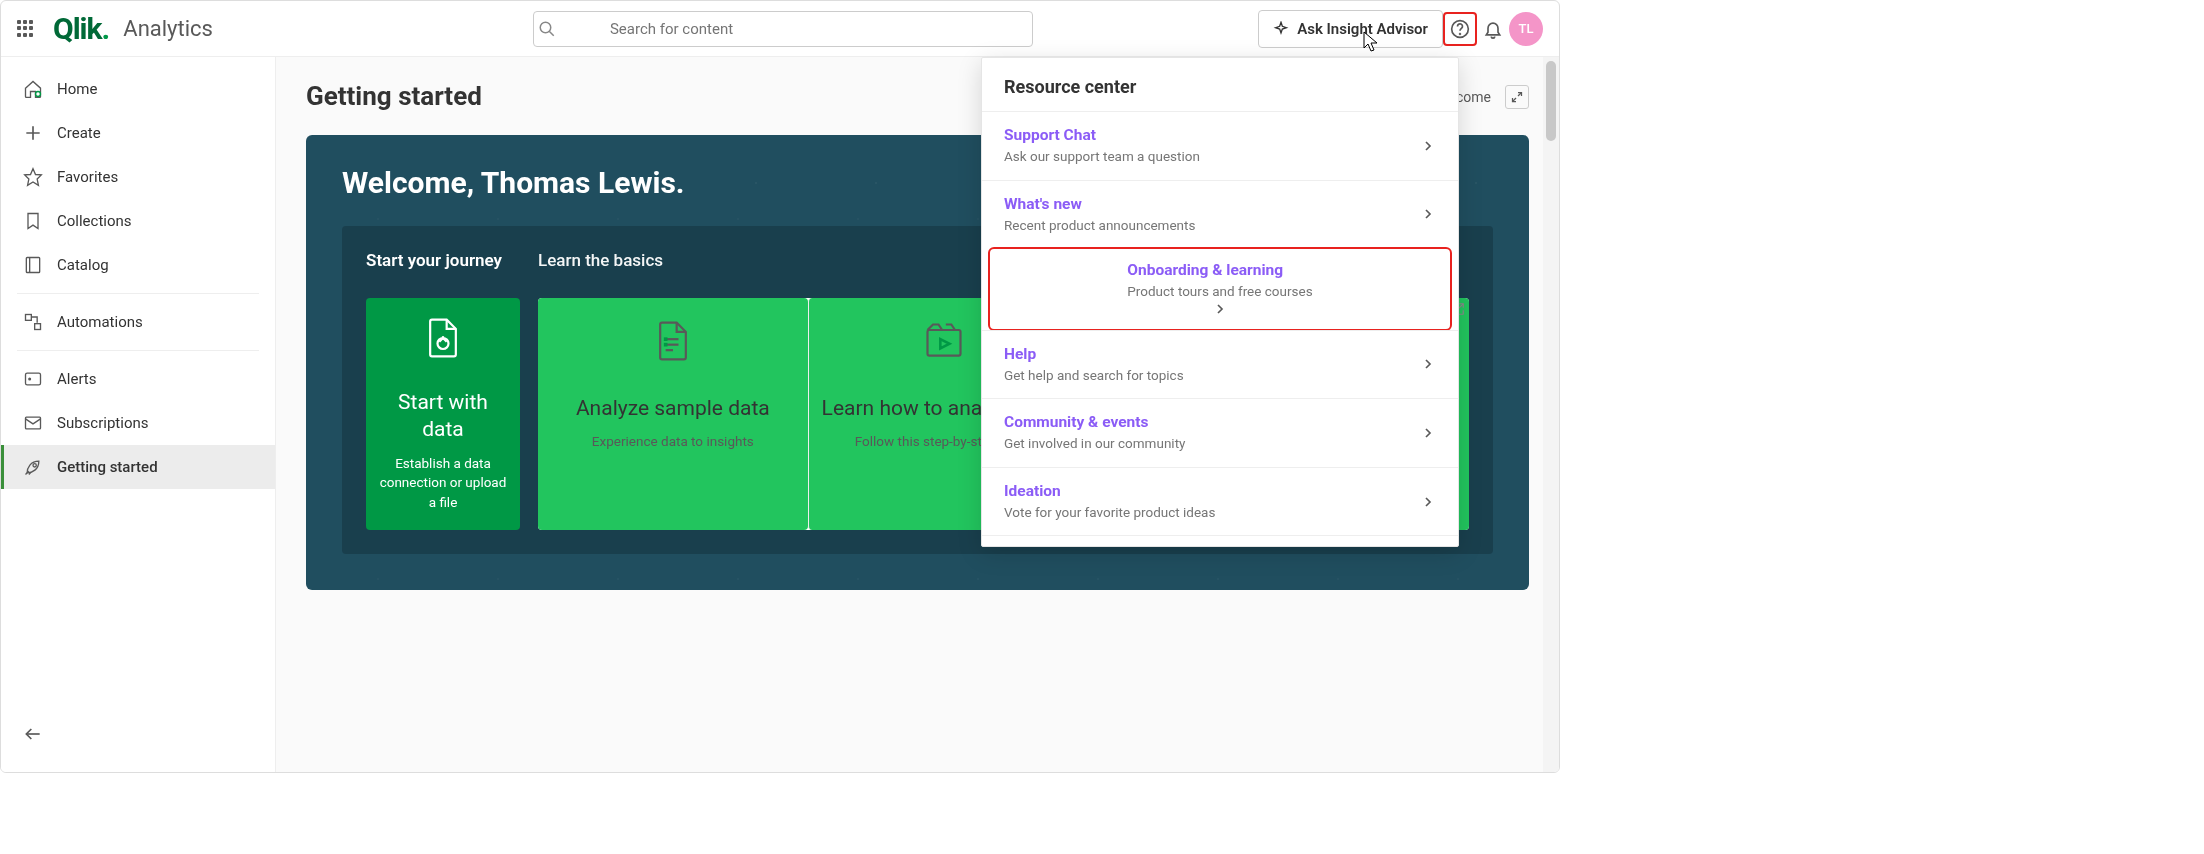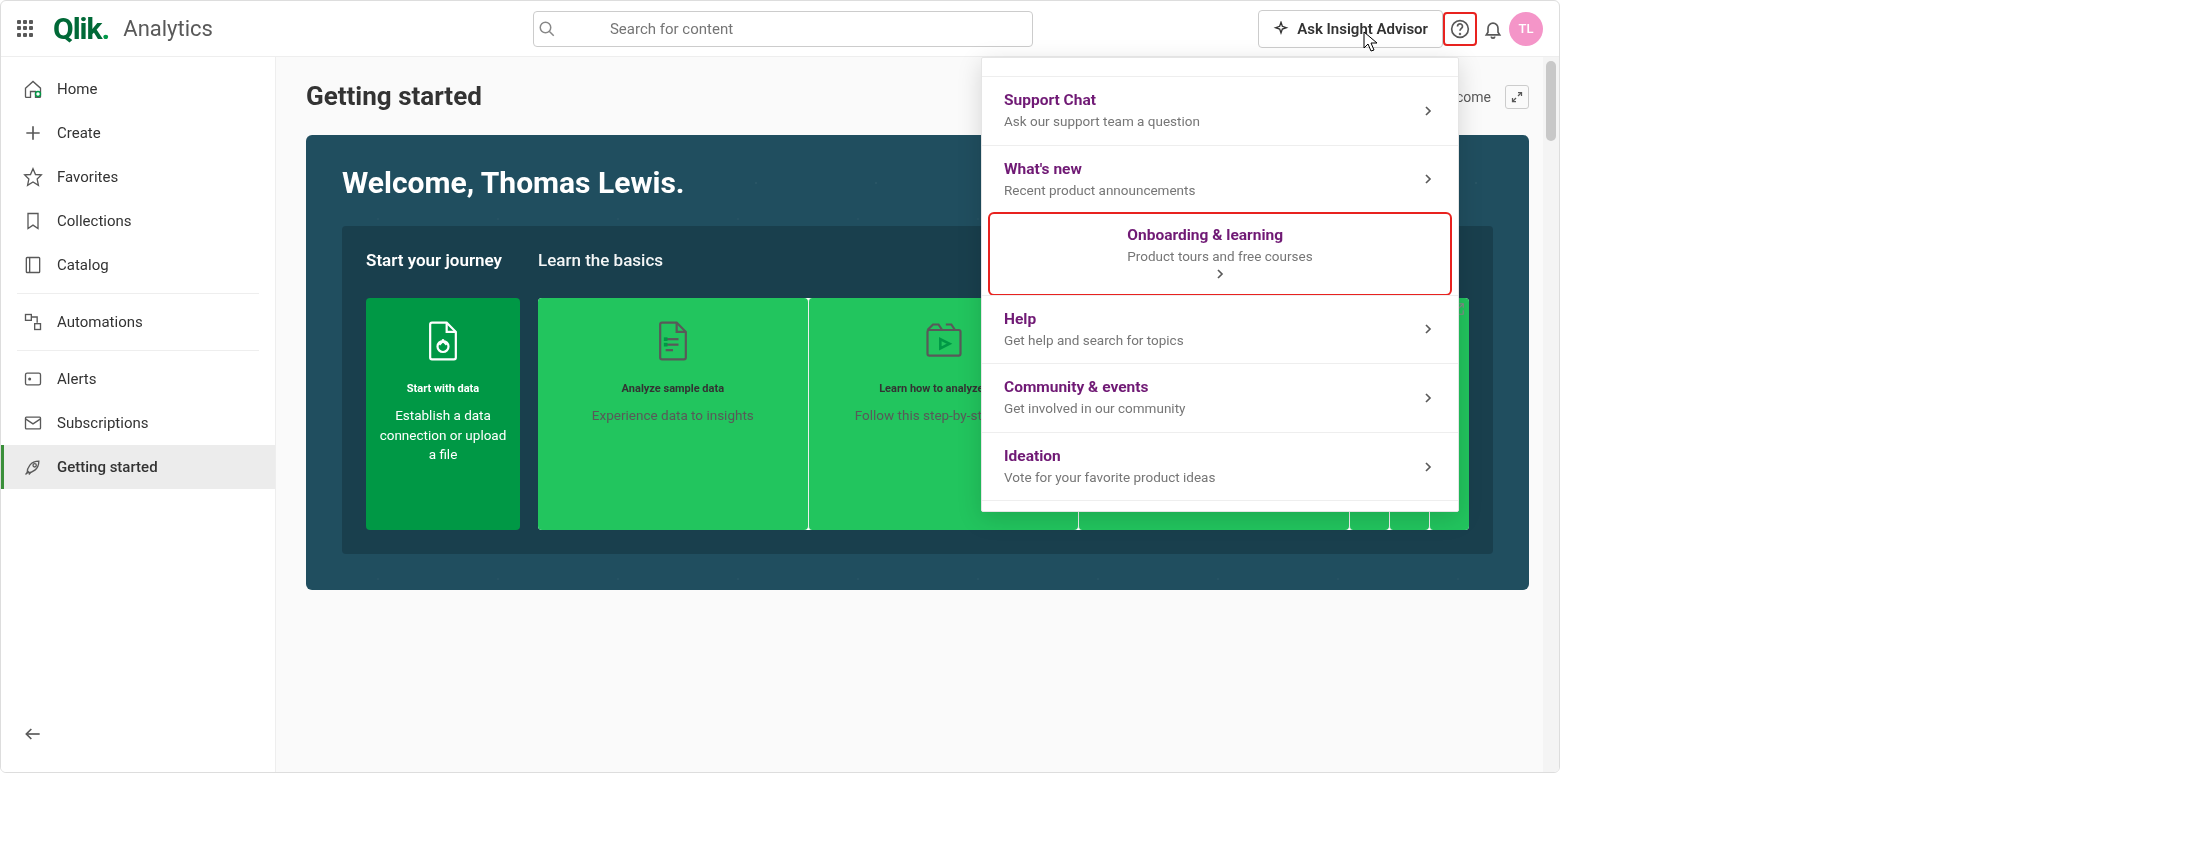--- a/index.html
+++ b/index.html
@@ -44,37 +44,37 @@
   }
   .hero h2 { font-size:30px; font-weight:700; margin-bottom: 26px; position:relative;}
   .journey { background:#193f4d; border-radius:4px; padding: 24px; position:relative;}
   .journey-tabs { display:flex; gap:36px; font-size:17px; font-weight:600; margin-bottom: 28px;}
   .journey-tabs span { cursor:pointer; }
   .cards { display:flex; gap:18px;}
   .card { flex:0 0 154px; height:232px; border-radius:4px; padding:18px 12px; display:flex; flex-direction:column; align-items:center; text-align:center; gap:10px;}
   .card.green { background:#009845; color:#fff;}
   .card.white { background:#22c55e; color:#333;}
   .card-icon { height:50px; display:flex; align-items:center; justify-content:center; margin-bottom:6px;}
-  .card h4 { font-size:11px; font-weight:700; line-height:1.3;}
+  .card h4 { font-size:21px; font-weight:400; line-height:1.3;margin-top:13px;}
   .card p { font-size:13.5px; line-height:1.45;}
   .card.white p { color:#595959;}
   .white-group { background:#fff; border-radius:4px; display:flex; flex:1; max-width: 990px;}
   .white-group .card { flex:1;}
   .white-group .card + .card { border-left:1px solid #eee;}
   .open-new { position:absolute; right:4px; top:4px; color:#595959;}
   .white-group .card { position:relative;}
 
   .top-actions { position:absolute; top:28px; right:30px; display:flex; align-items:center; gap:14px; color:#595959; font-size:14px;}
   .top-actions .expand { width:24px; height:24px; border:1px solid #ccc; border-radius:3px; display:flex; align-items:center; justify-content:center; cursor:pointer;}
 
   
   .panel { position:absolute; top:56px; right:100px; width:478px; background:#fff; border:1px solid #e5e5e5; box-shadow: 0 6px 24px rgba(0,0,0,.15); border-radius:2px; z-index:50; padding: 18px 0 10px;}
   .panel h3 { font-size:18px; font-weight:700; padding: 0 22px 14px; color:#333;}
   .panel-item { padding: 14px 22px; border-top:1px solid #eee; display:flex; align-items:center; justify-content:space-between; cursor:pointer;}
-  .panel-item .txt h4 { font-size:15.5px; font-weight:700; color:#701a75; margin-bottom:4px;}
+  .panel-item .txt h4 { font-size:15.5px; font-weight:700; color:#8b5cf6; margin-bottom:4px;}
   .panel-item .txt p { font-size:13.5px; color:#767676; line-height:1.3;}
   .panel-item.highlight { border:2px solid #e8221f; border-radius:6px; margin: -1px 6px; padding:12px 16px;flex-direction:column;}
   .chev { color:#595959;}
 
   .scrollbar { position:absolute; right:0; top:0; bottom:0; width:16px; background:#f4f4f4;}
   .scrollbar::before { content:""; position:absolute; top:4px; left:3px; right:3px; height:80px; background:#c8c8c8; border-radius:5px;}
 
   .cursor { position:absolute; top:30px; right:178px; z-index:60; pointer-events:none;}
 </style>
 </head>
@@ -324,20 +324,21 @@
             </div>
           </div>
         </div>
       </div>
     </div>
 
     <div class="scrollbar"></div>
   </div>
 
   <div class="panel">
+    <h3>Resource center</h3>
 
     <div class="panel-item">
       <div class="txt">
         <h4>Support Chat</h4>
         <p>Ask our support team a question</p>
       </div>
       <svg class="chev" width="16" height="16" viewBox="0 0 24 24" fill="none" stroke="#595959" stroke-width="2.5">
           <polyline points="9 6 15 12 9 18"></polyline>
         </svg>
     </div>

